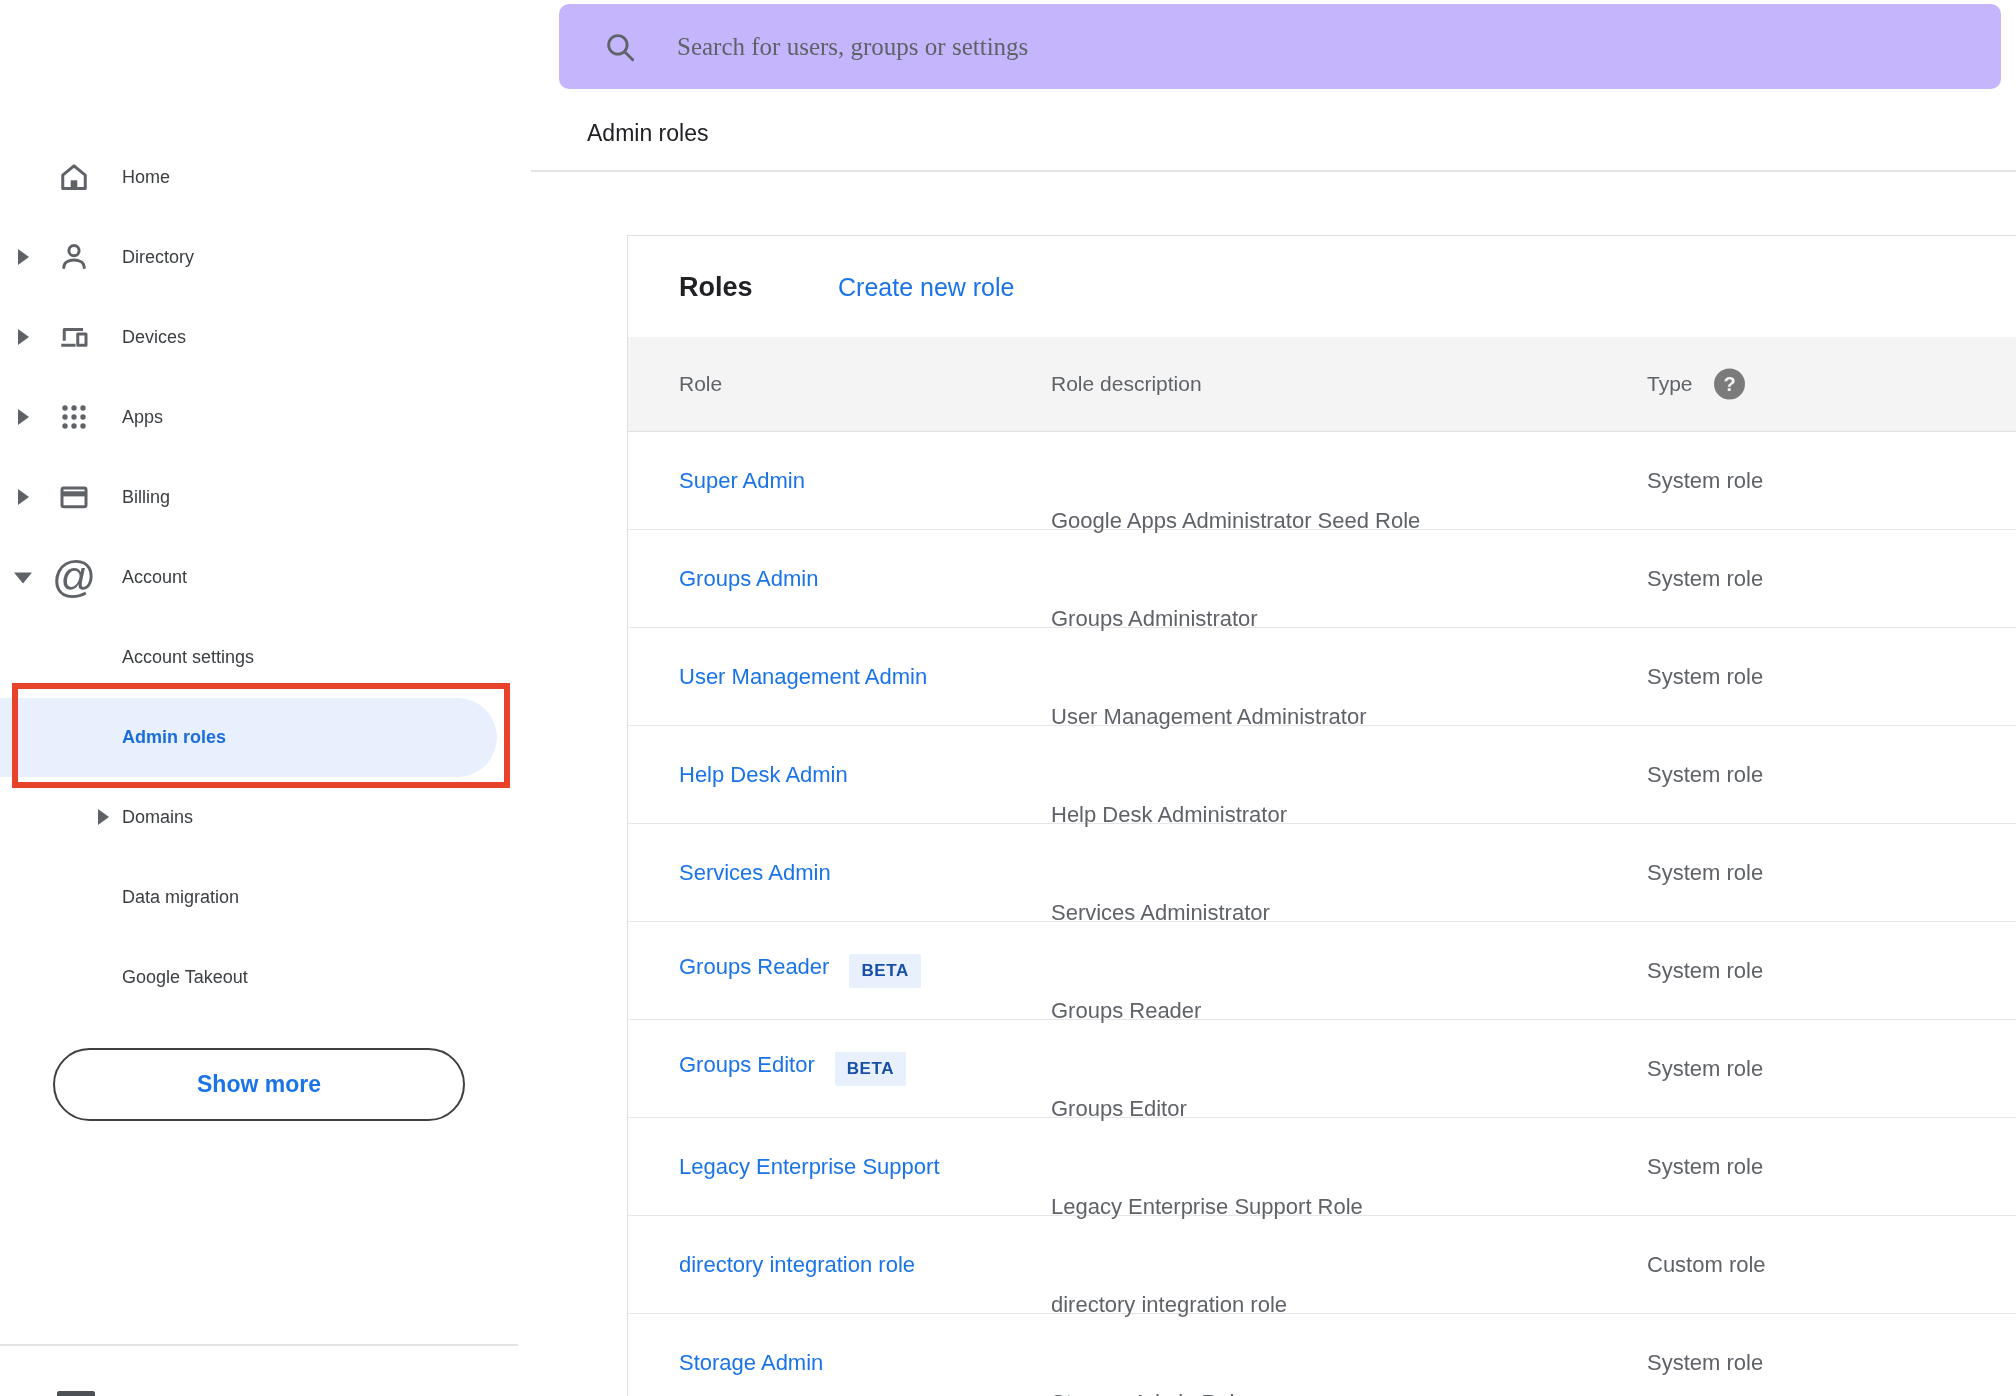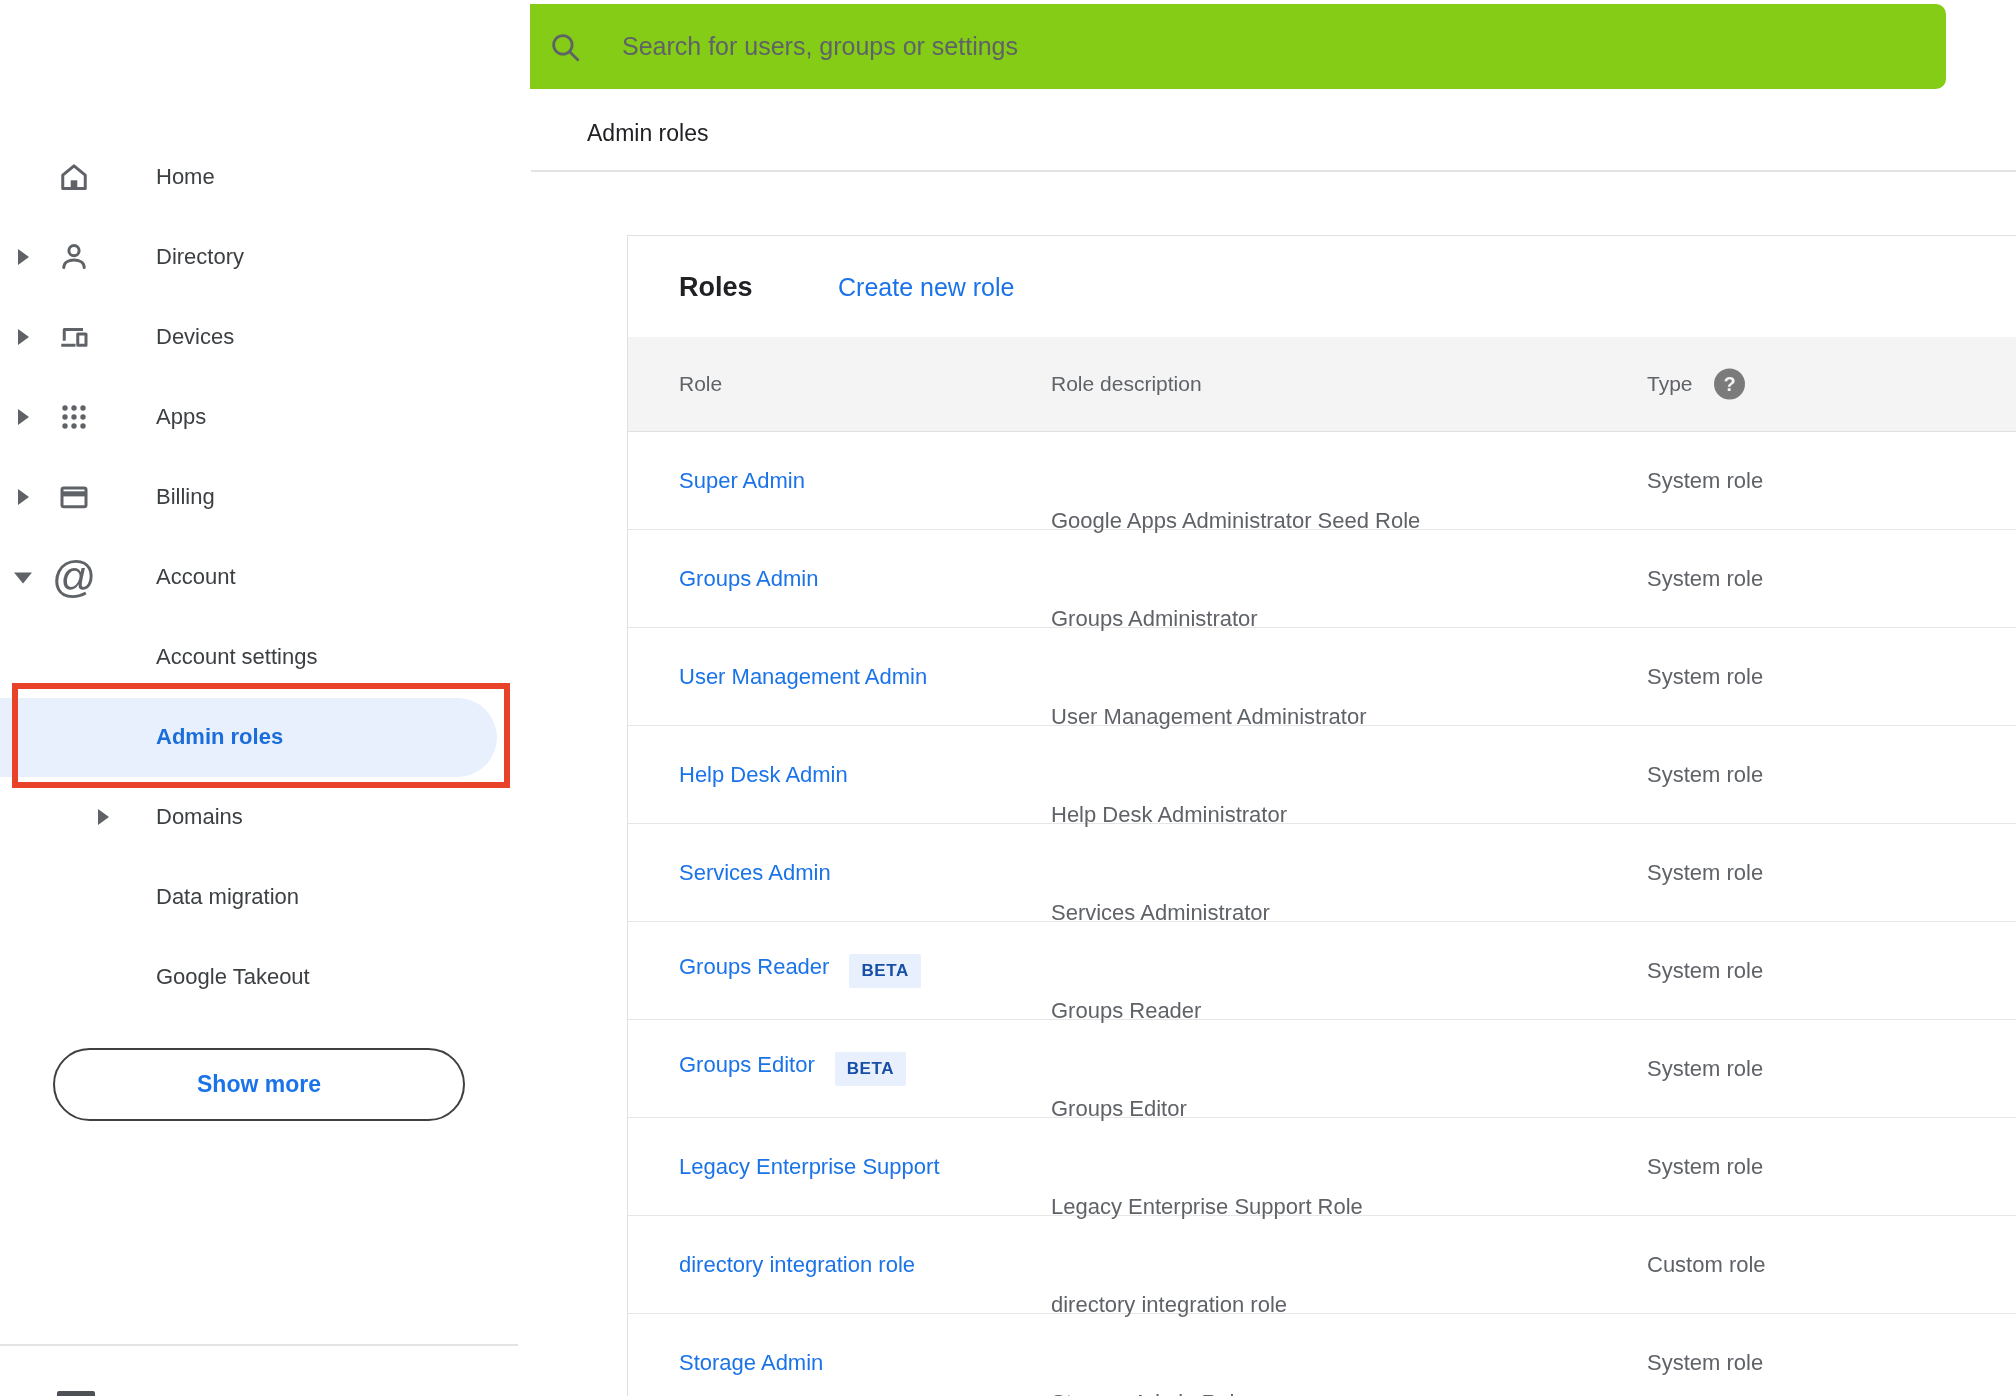--- a/index.html
+++ b/index.html
@@ -11,33 +11,33 @@
 
   
   .hamburger { position:absolute; left:52px; top:29px; width:37px; height:26px; cursor:pointer; }
   .hamburger .bar { position:absolute; left:0; width:37px; height:4.5px; background:#5f6368; border-radius:1px; }
   .hamburger .bar:nth-child(1){ top:0; } .hamburger .bar:nth-child(2){ top:9.5px; } .hamburger .bar:nth-child(3){ top:19px; }
 
   .logo { position:absolute; left:130px; top:16px; width:58px; height:58px; }
   .logo-text { position:absolute; left:202px; top:22px; font-size:38px; color:#5f6368; letter-spacing:.5px; }
 
   .search-bar {
-    position:absolute; left:504px; top:4px; width:1442px; height:85px;
-    background:#84cc16; border-radius:10px; display:flex; align-items:center;
+    position:absolute; left:559px; top:4px; width:1442px; height:85px;
+    background:#c4b5fd; border-radius:10px; display:flex; align-items:center;font-family:Liberation Serif, serif;
   }
   .search-icon { position:absolute; left:44px; top:26px; width:34px; height:34px; }
   .search-placeholder { position:absolute; left:118px; font-size:25px; color:#5f6368; }
 
   .breadcrumb { position:absolute; left:587px; top:120px; font-size:23px; color:#202124; }
   .top-divider { position:absolute; left:531px; top:170px; width:1485px; height:2px; background:#e3e3e3; }
 
   
   .sidebar { position:absolute; left:0; top:0; width:530px; height:1396px; background:#fff; }
   .side-item { position:absolute; left:0; width:520px; height:80px; cursor:pointer; }
-  .s-label { position:absolute; left:122px; top:50%; transform:translateY(-50%); font-size:22px; color:#3c4043; white-space:nowrap;margin-left:34px; }
+  .s-label { position:absolute; left:122px; top:50%; transform:translateY(-50%); font-size:18px; color:#3c4043; white-space:nowrap; }
   .s-icon { position:absolute; left:55px; top:50%; transform:translateY(-50%); width:38px; height:38px; display:flex; align-items:center; justify-content:center; }
   .at-glyph { font-size:44px; color:#5f6368; font-weight:400; line-height:1; }
   .chev { position:absolute; top:50%; width:0; height:0; }
   .chev.right { left:18px; transform:translateY(-50%); border-top:8px solid transparent; border-bottom:8px solid transparent; border-left:11px solid #5f6368; }
   .chev.down  { left:14px; transform:translateY(-40%); border-left:9px solid transparent; border-right:9px solid transparent; border-top:11px solid #5f6368; }
   .chev.sub   { left:98px; }
 
   .selected-pill { position:absolute; left:0; top:698px; width:497px; height:79px; background:#e8f0fe; border-radius:0 40px 40px 0; }
   .side-item.selected .s-label { color:#1a6ddb; font-weight:700; }
 

